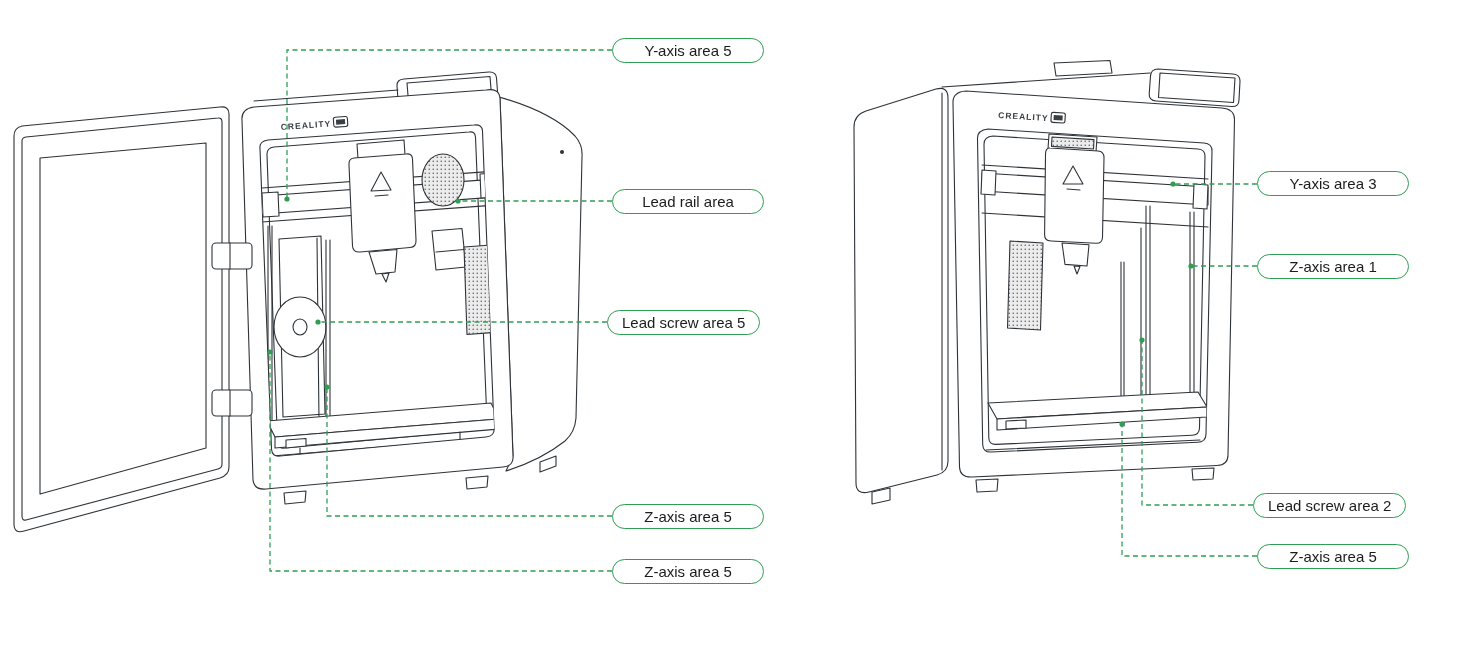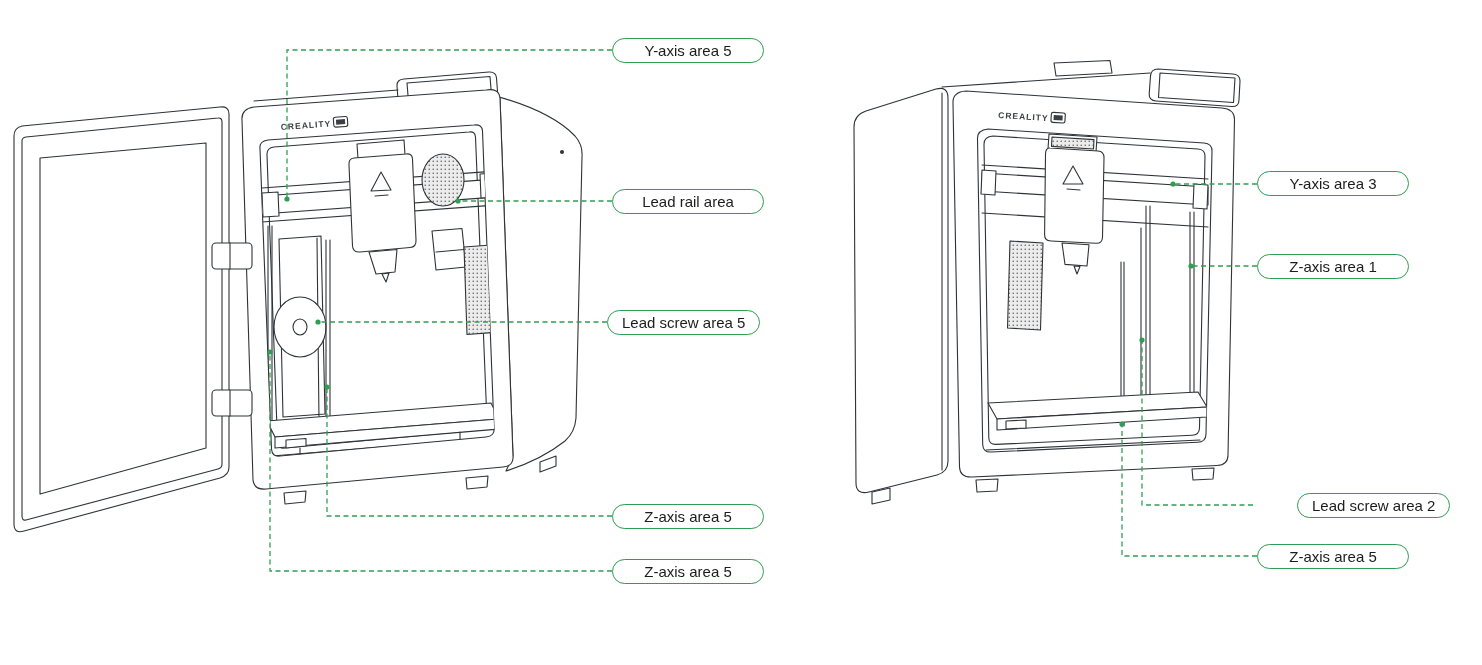--- a/index.html
+++ b/index.html
@@ -228,16 +228,16 @@
 </svg>
 
   <div class="callout" style="left:612px;top:38px">Y-axis area 5</div>
   <div class="callout" style="left:612px;top:189px">Lead rail area</div>
   <div class="callout" style="left:607px;top:310px">Lead screw area 5</div>
   <div class="callout" style="left:612px;top:504px">Z-axis area 5</div>
   <div class="callout" style="left:612px;top:559px">Z-axis area 5</div>
 
   <div class="callout" style="left:1257px;top:171px">Y-axis area 3</div>
   <div class="callout" style="left:1257px;top:254px">Z-axis area 1</div>
-  <div class="callout" style="left:1297px;top:493px">Lead screw area 2</div>
+  <div class="callout" style="left:1253px;top:493px">Lead screw area 2</div>
   <div class="callout" style="left:1257px;top:544px">Z-axis area 5</div>
 
 </div>
 
 </body></html>

